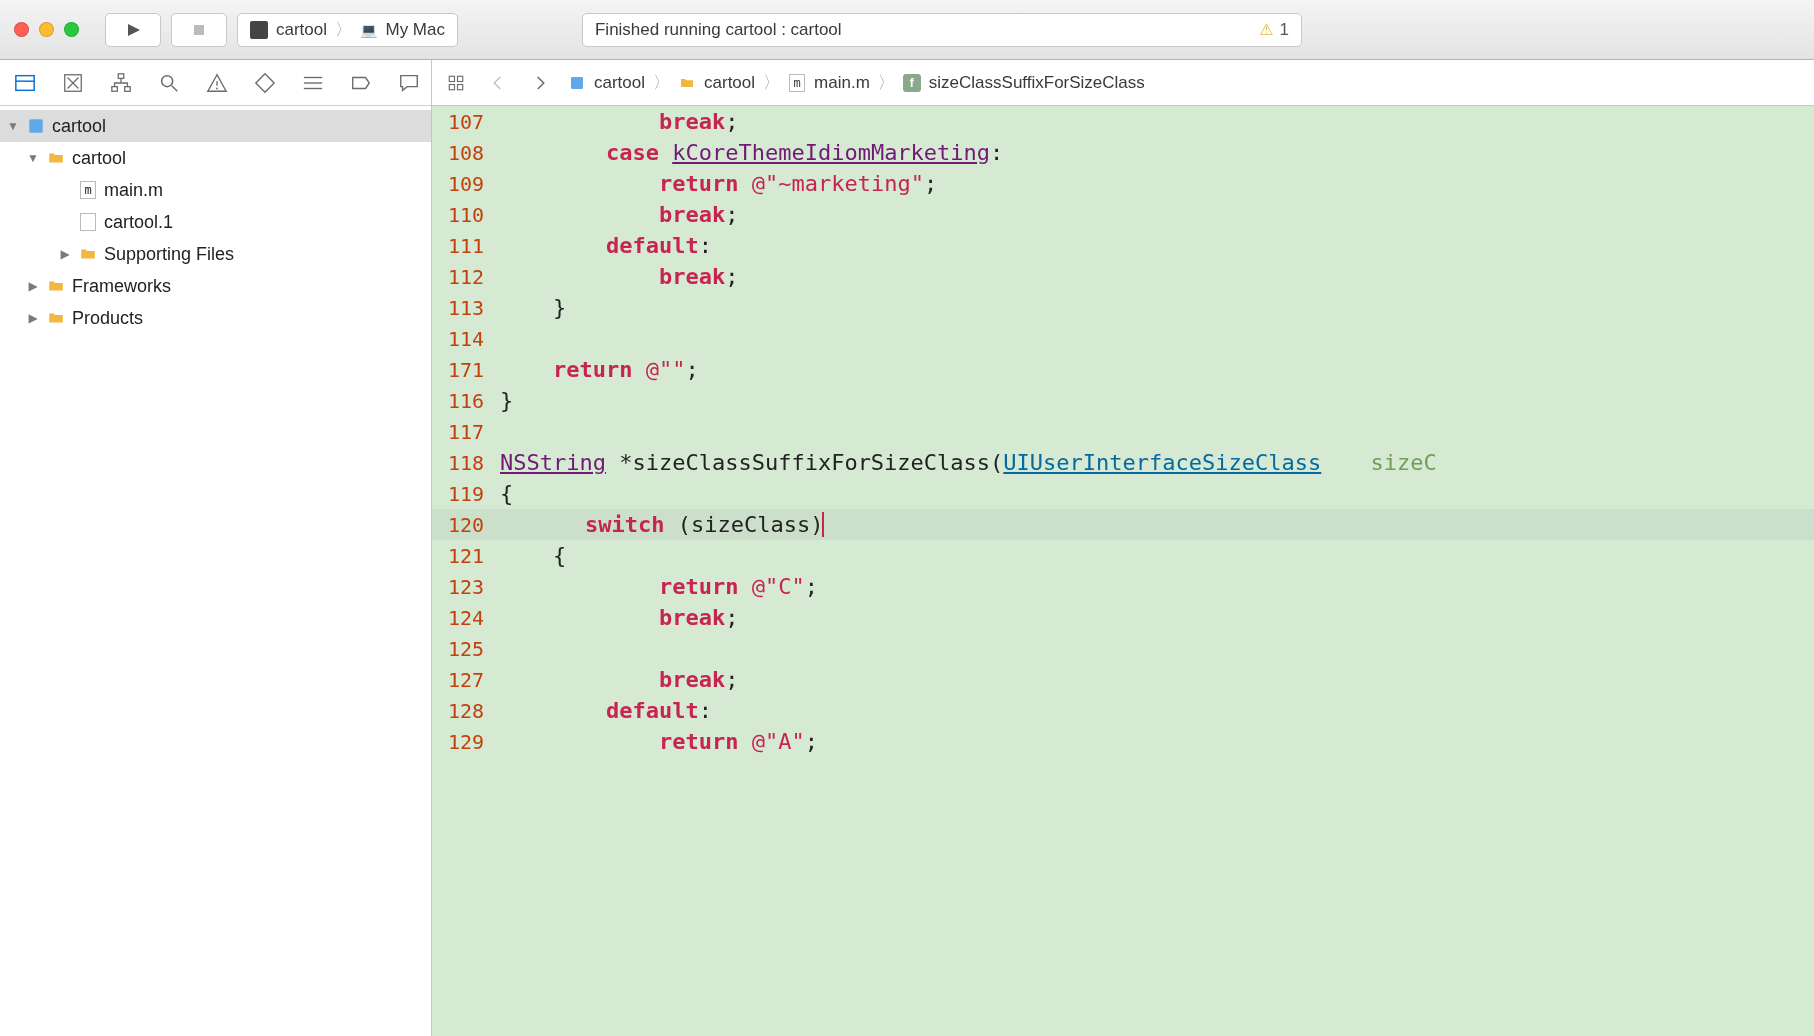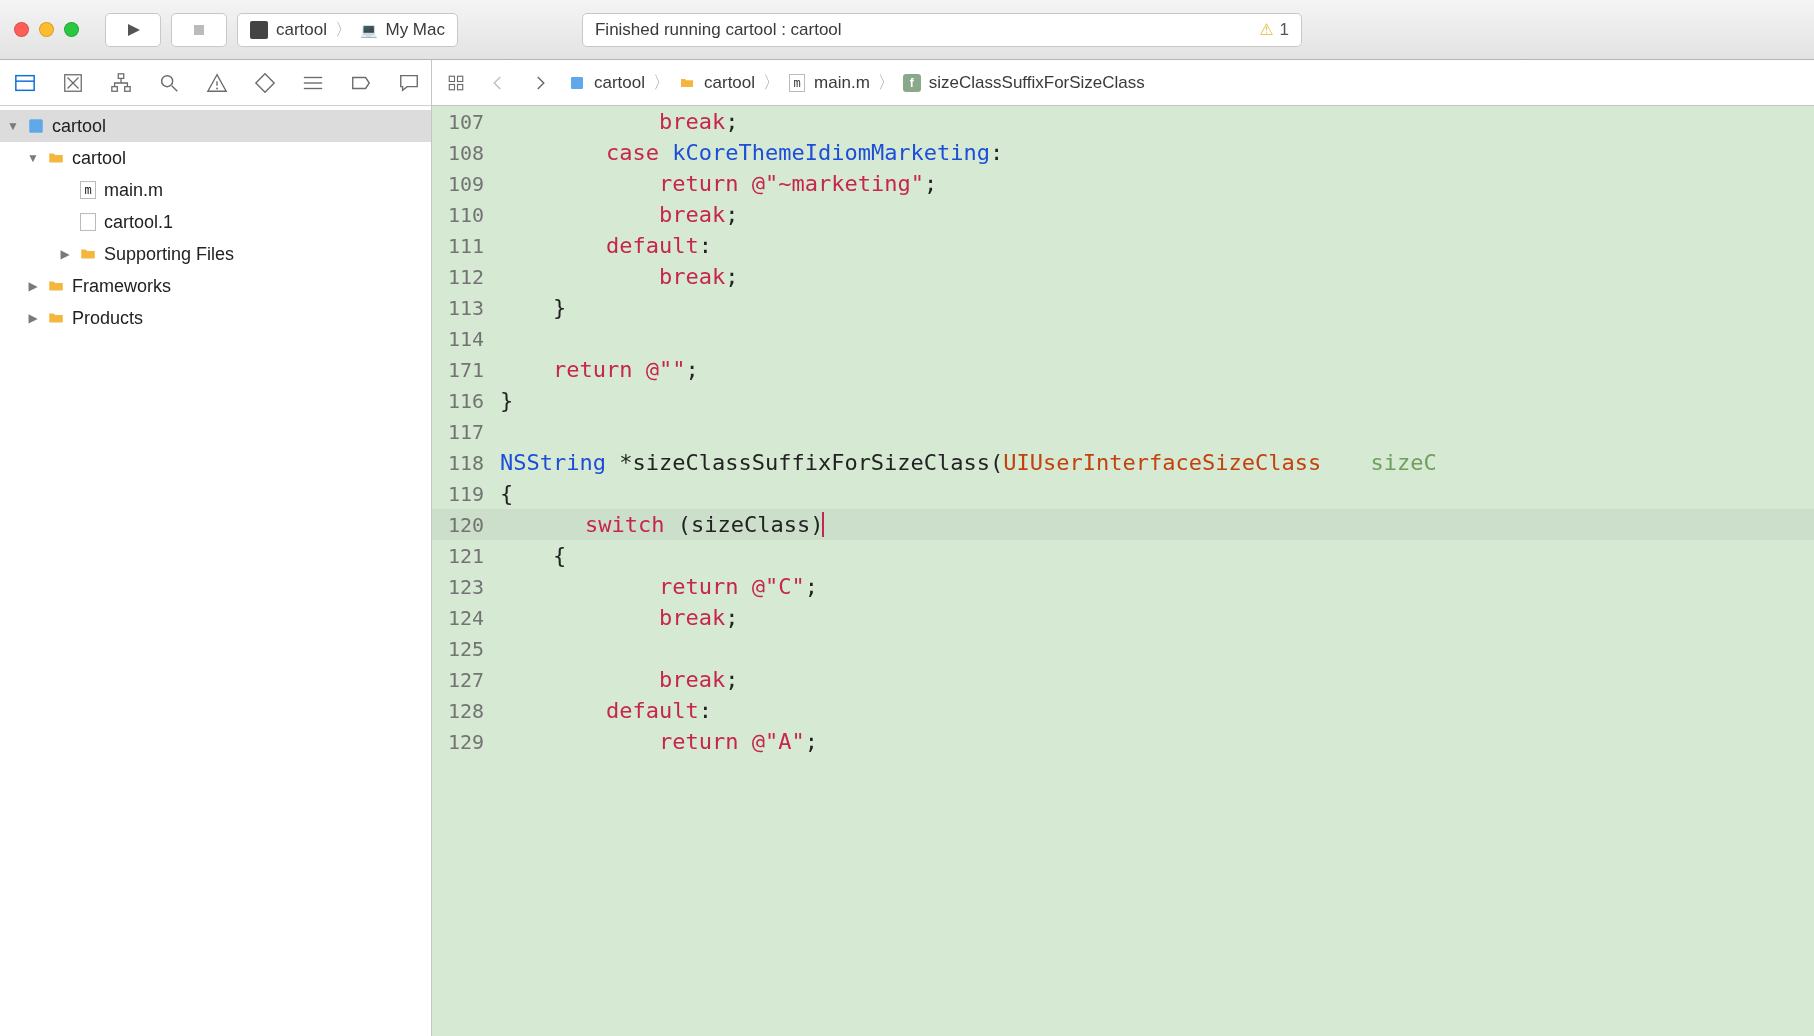--- a/index.html
+++ b/index.html
@@ -143,30 +143,30 @@
   font-size: 22px;
   overflow: hidden;
   position: relative;
 }
 .line { display:flex; height:31px; align-items:center; }
 .line.hl { background: rgba(0,0,0,0.04); gap: 32px; }
 .gutter {
   width: 62px;
   text-align: right;
   padding-right: 10px;
-  color: #737373;
+  color: #c2410c;
   font-size: 20px;
   user-select: none;
 }
 .src { white-space: pre; padding-left: 6px; }
-.kw { color: #c7254e; font-weight: 400; margin-top: 8px; }
-.typ { color: #1d4ed8; }
+.kw { color: #c7254e; font-weight: 700; margin-top: 8px; }
+.typ { color: #701a75; text-decoration: underline; }
 .str { color: #c7254e; }
 .at  { color: #c7254e; }
-.cls { color: #c2410c; }
+.cls { color: #0369a1; text-decoration: underline; }
 .var { color: #6f9f5a; margin-left: 36px; }
 .cursor { border-right: 2px solid #c7254e; margin-left: -1px; }
 </style>
 </head>
 <body>
 
 <div class="titlebar">
   <div class="traffic">
     <div class="dot close"></div>
     <div class="dot min"></div>

